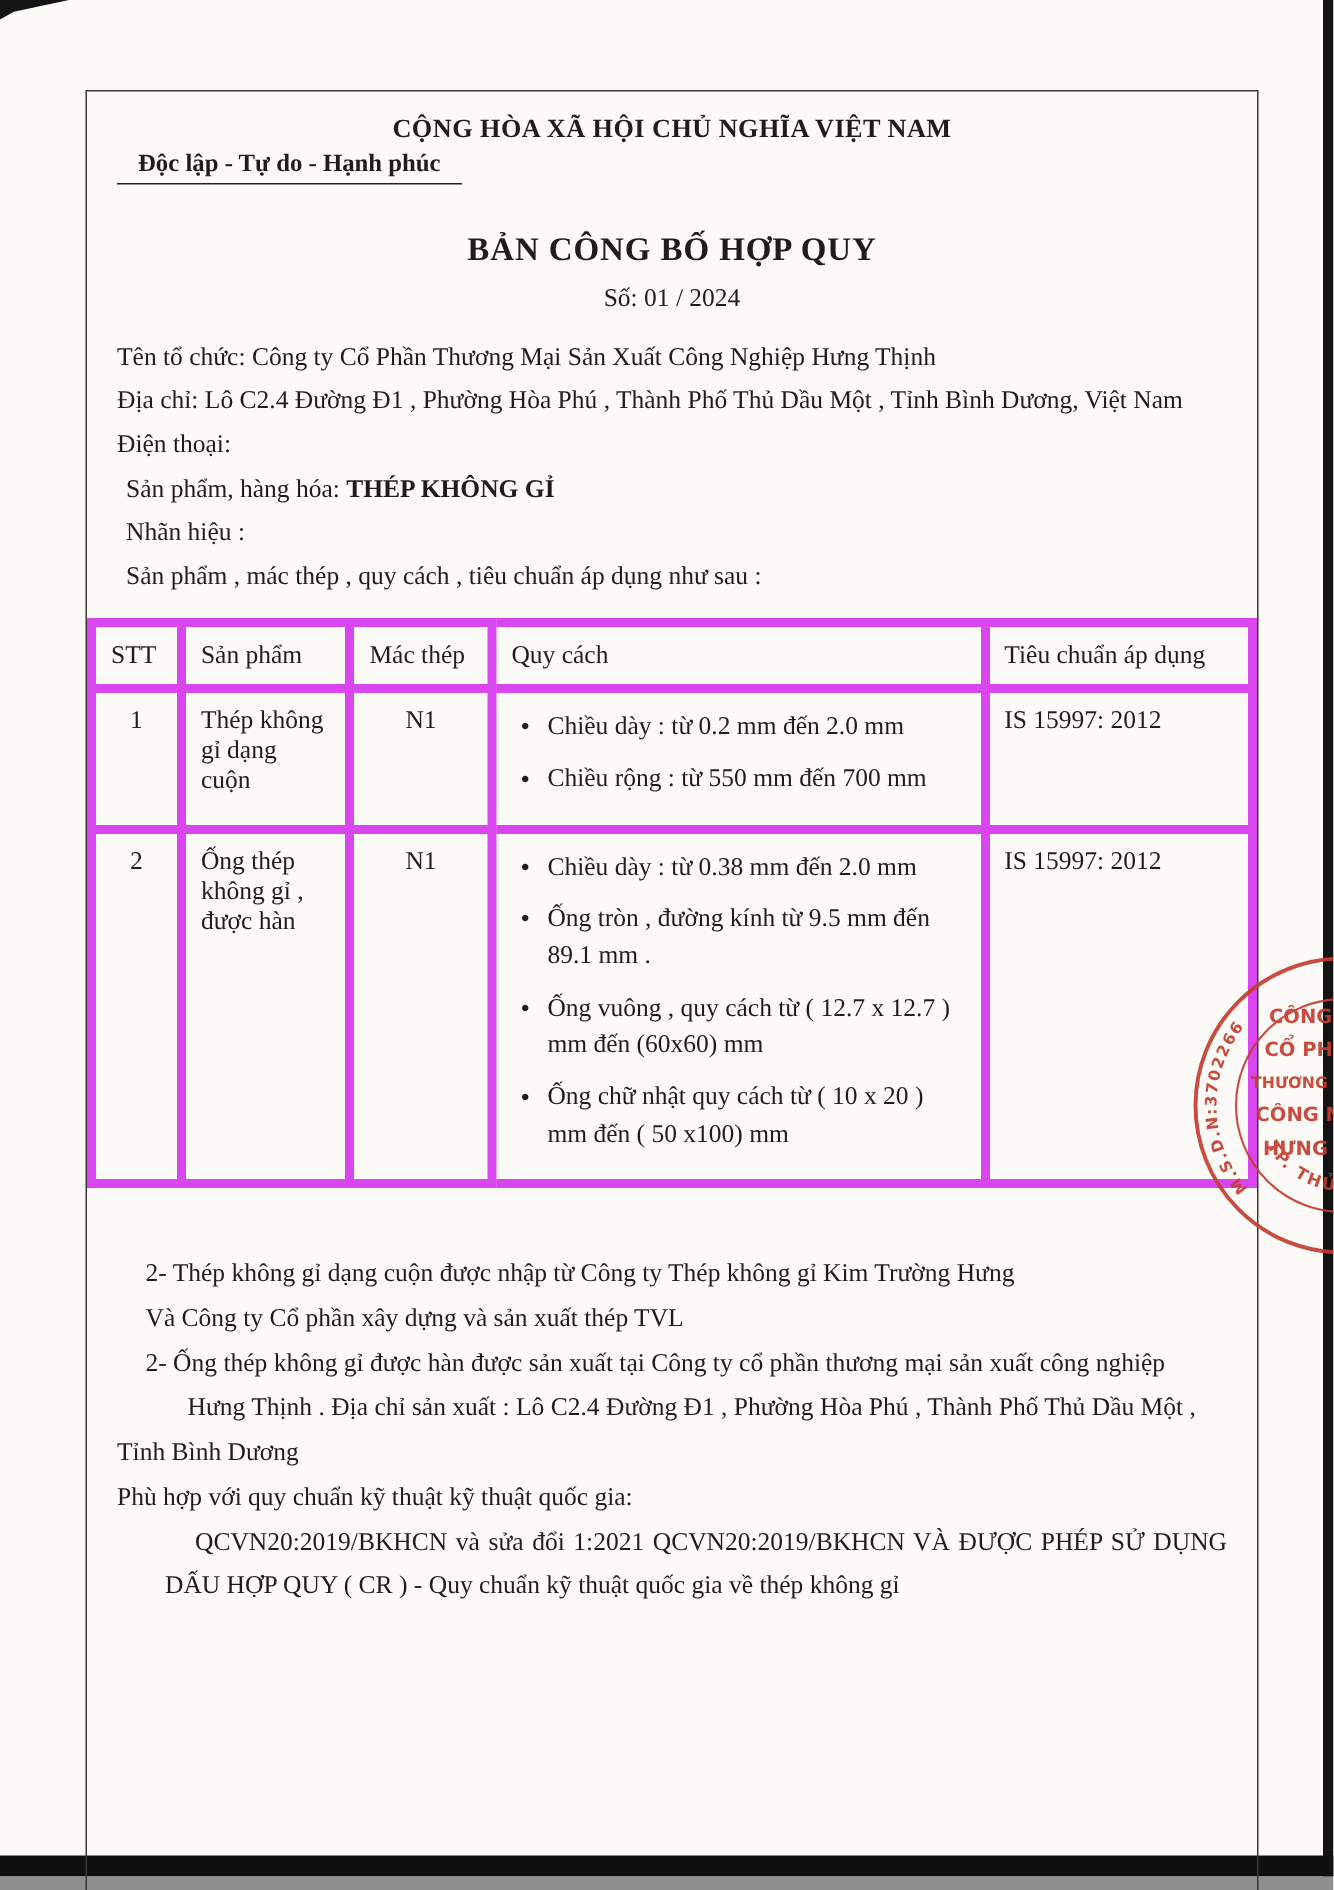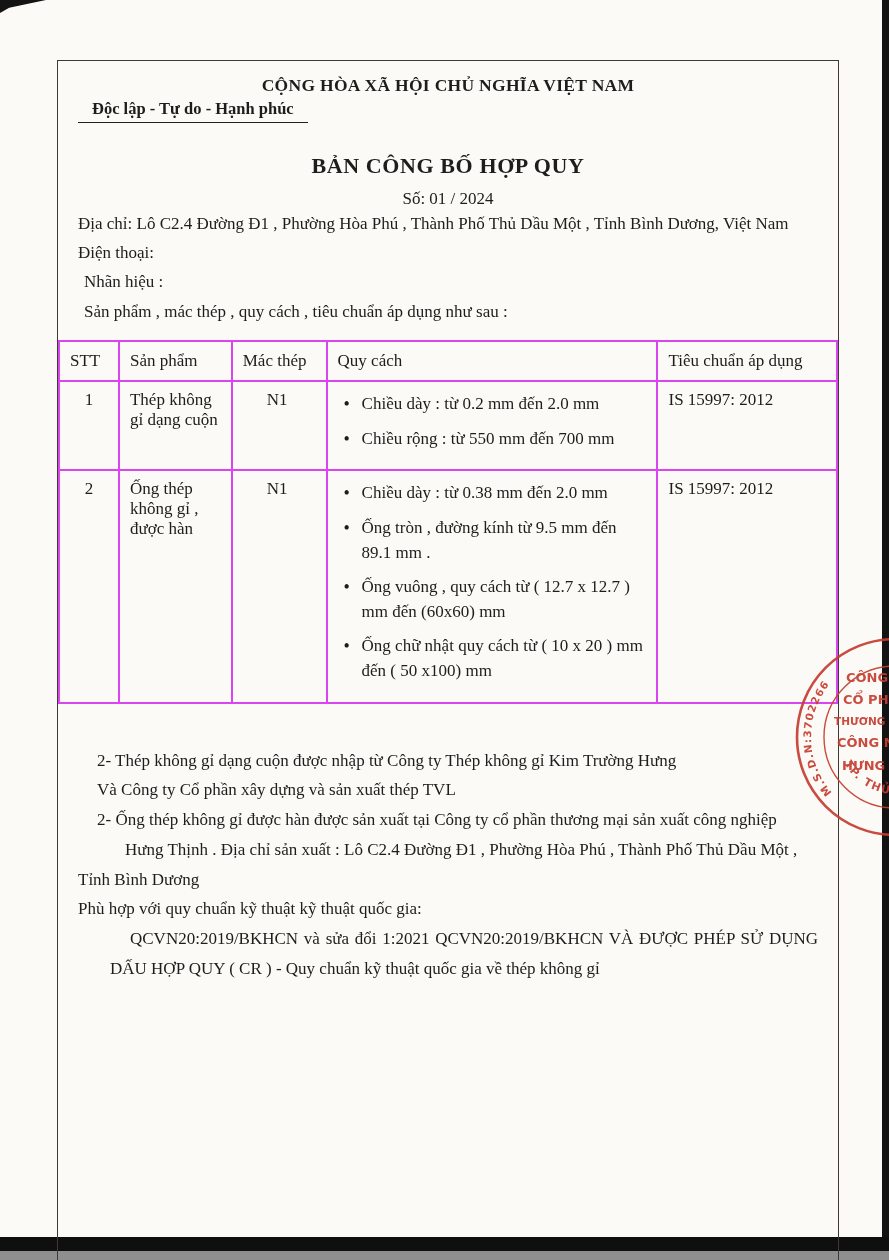--- a/index.html
+++ b/index.html
@@ -31,21 +31,21 @@
   .motto span { display:inline-block; padding:0 14px 3px; border-bottom:1.5px solid #22201d; }
 
   .doc-title  { text-align:center; font-weight:bold; font-size:22px; margin-top:30px; letter-spacing:.6px; }
   .doc-number { text-align:center; font-size:17px; margin-top:10px; }
 
   .para { font-size:17px; line-height:1.72; }
   .mt   { margin-top:14px; }
   .indent-sm { padding-left:6px; }
 
   table { border-collapse:collapse; margin:14px -20px 0; width:calc(100% + 40px); font-size:17px; }
-  th,td { border:2px solid #d946ef; padding:8px 10px; vertical-align:top; text-align:left; font-weight:normal; }
+  th,td { border:6px solid #d946ef; padding:8px 10px; vertical-align:top; text-align:left; font-weight:normal; }
   th { padding:9px 10px; }
   .c-center { text-align:center; }
   .c-mac { padding-left:34px; }
   .b { position:relative; padding-left:24px; margin:2px 0 10px; line-height:1.45; }
   .b::before { content:"\2022"; position:absolute; left:6px; top:-1px; font-size:18px; }
 
   .notes { margin-top:42px; font-size:17px; line-height:1.75; }
   .note1 { margin-left:19px; }
   .note2 { margin-left:47px; text-indent:-28px; }
   .province, .conformity { margin-left:0; }
@@ -71,22 +71,24 @@
 <div class="frame">
 
   <div class="nat-title">CỘNG HÒA XÃ HỘI CHỦ NGHĨA VIỆT NAM</div>
   <div class="motto">
     <span>Độc lập - Tự do - Hạnh phúc</span>
   </div>
 
   <div class="doc-title">BẢN CÔNG BỐ HỢP QUY</div>
   <div class="doc-number">Số: 01 / 2024</div>
 
+  <p class="para mt">Tên tổ chức: Công ty Cổ Phần Thương Mại Sản Xuất Công Nghiệp Hưng Thịnh</p>
   <p class="para">Địa chỉ: Lô C2.4 Đường Đ1 , Phường Hòa Phú , Thành Phố Thủ Dầu Một , Tỉnh Bình Dương, Việt Nam</p>
   <p class="para">Điện thoại:</p>
+  <p class="para indent-sm"><span>Sản phẩm, hàng hóa: </span><b>THÉP KHÔNG GỈ</b></p>
   <p class="para indent-sm">Nhãn hiệu :</p>
   <p class="para indent-sm">Sản phẩm , mác thép , quy cách , tiêu chuẩn áp dụng như sau :</p>
 
   <table>
     <colgroup>
       <col style="width:60px">
         <col style="width:113px">
         <col style="width:95px">
         <col style="width:332px">
         <col style="width:180px">

